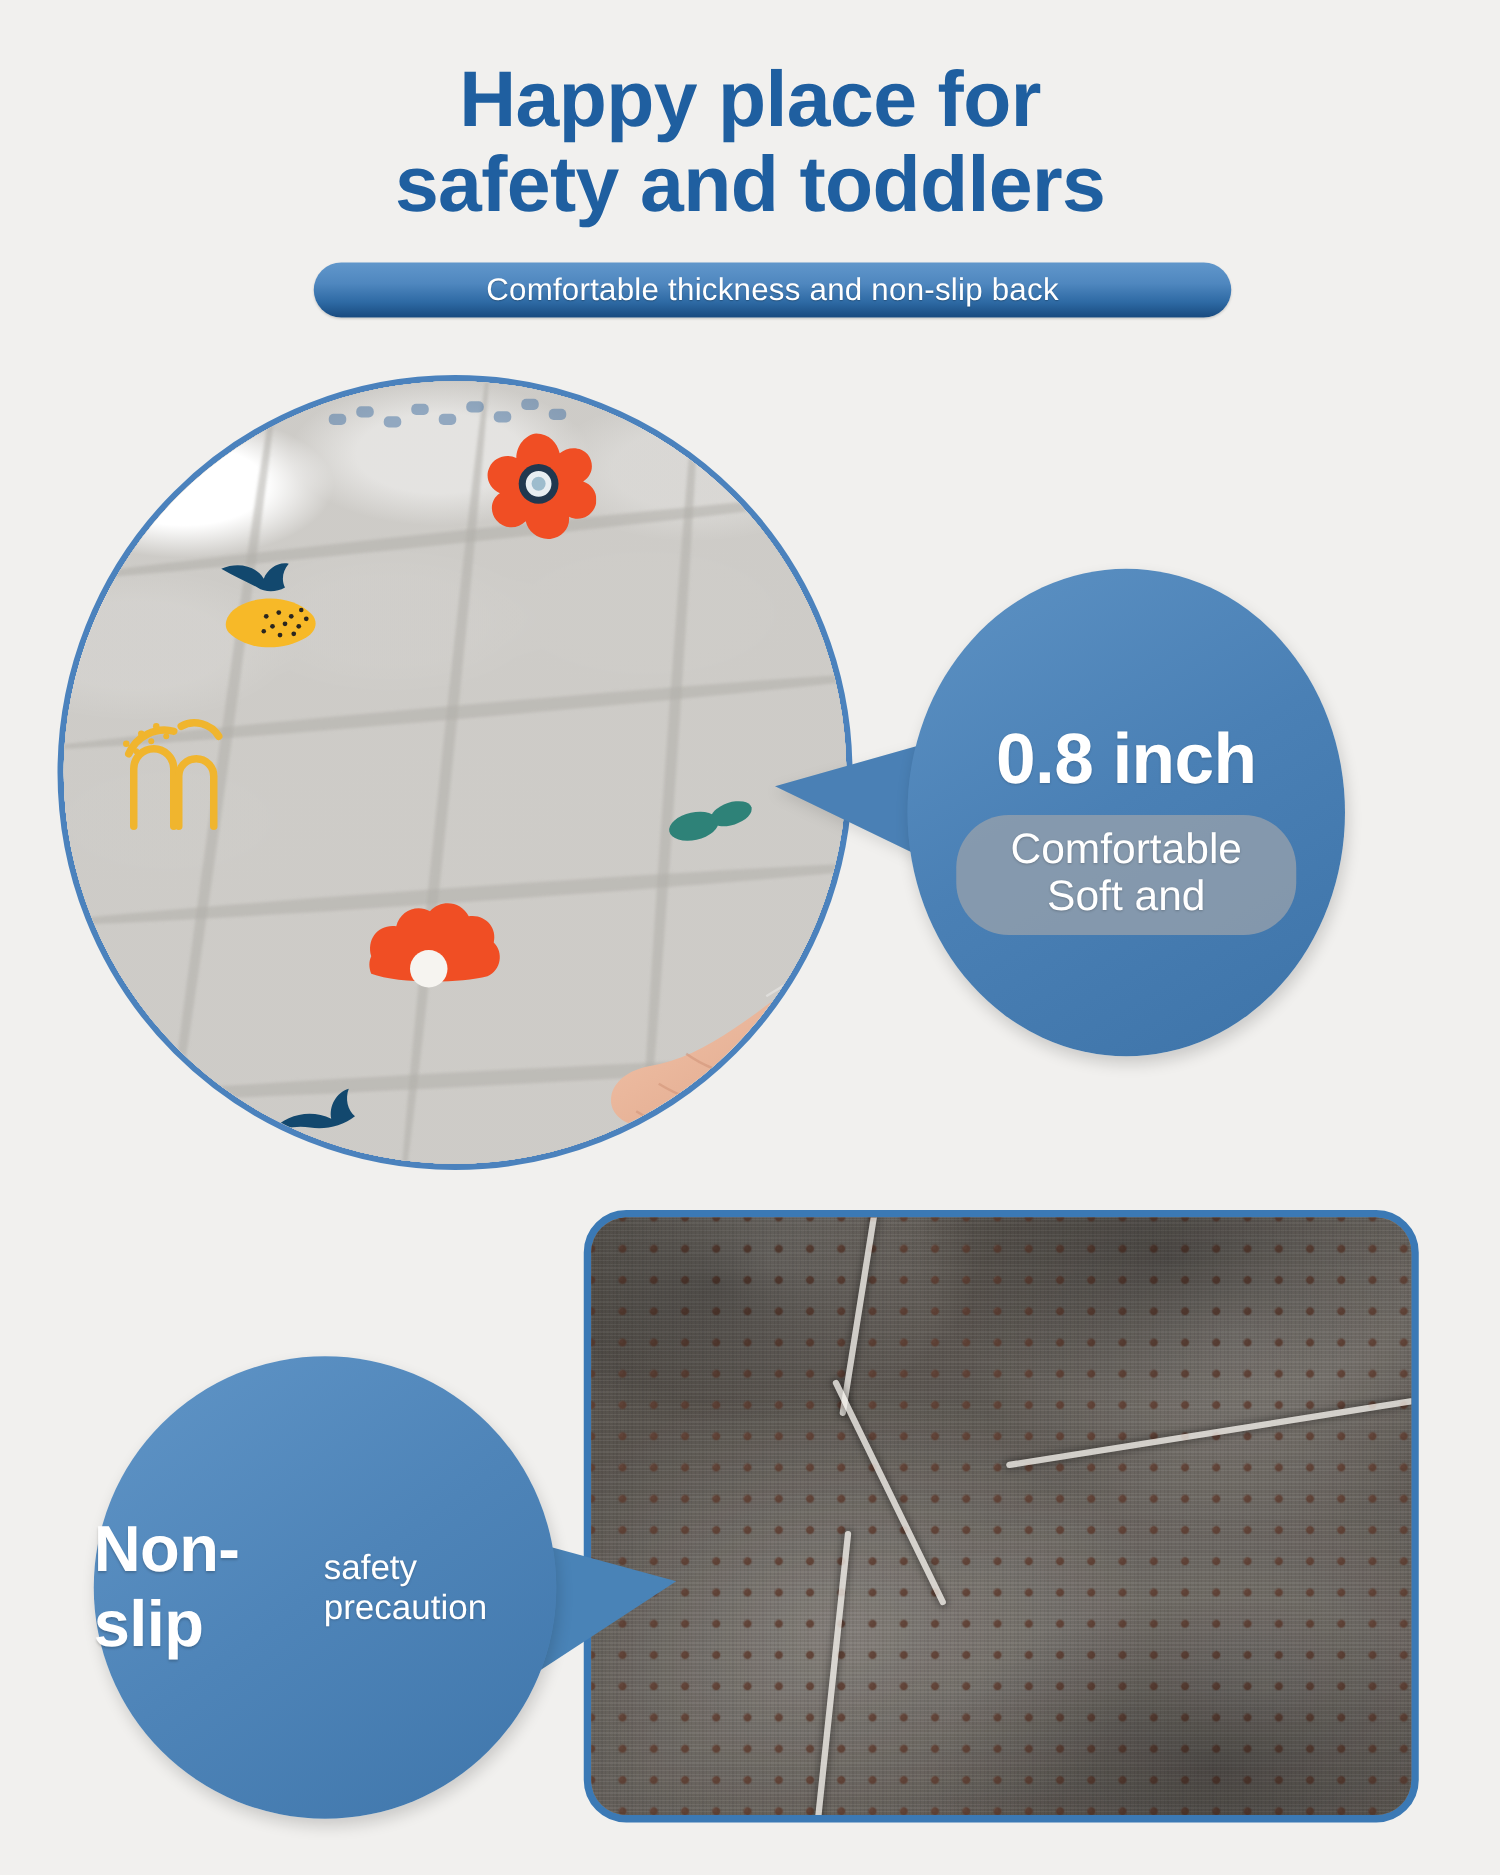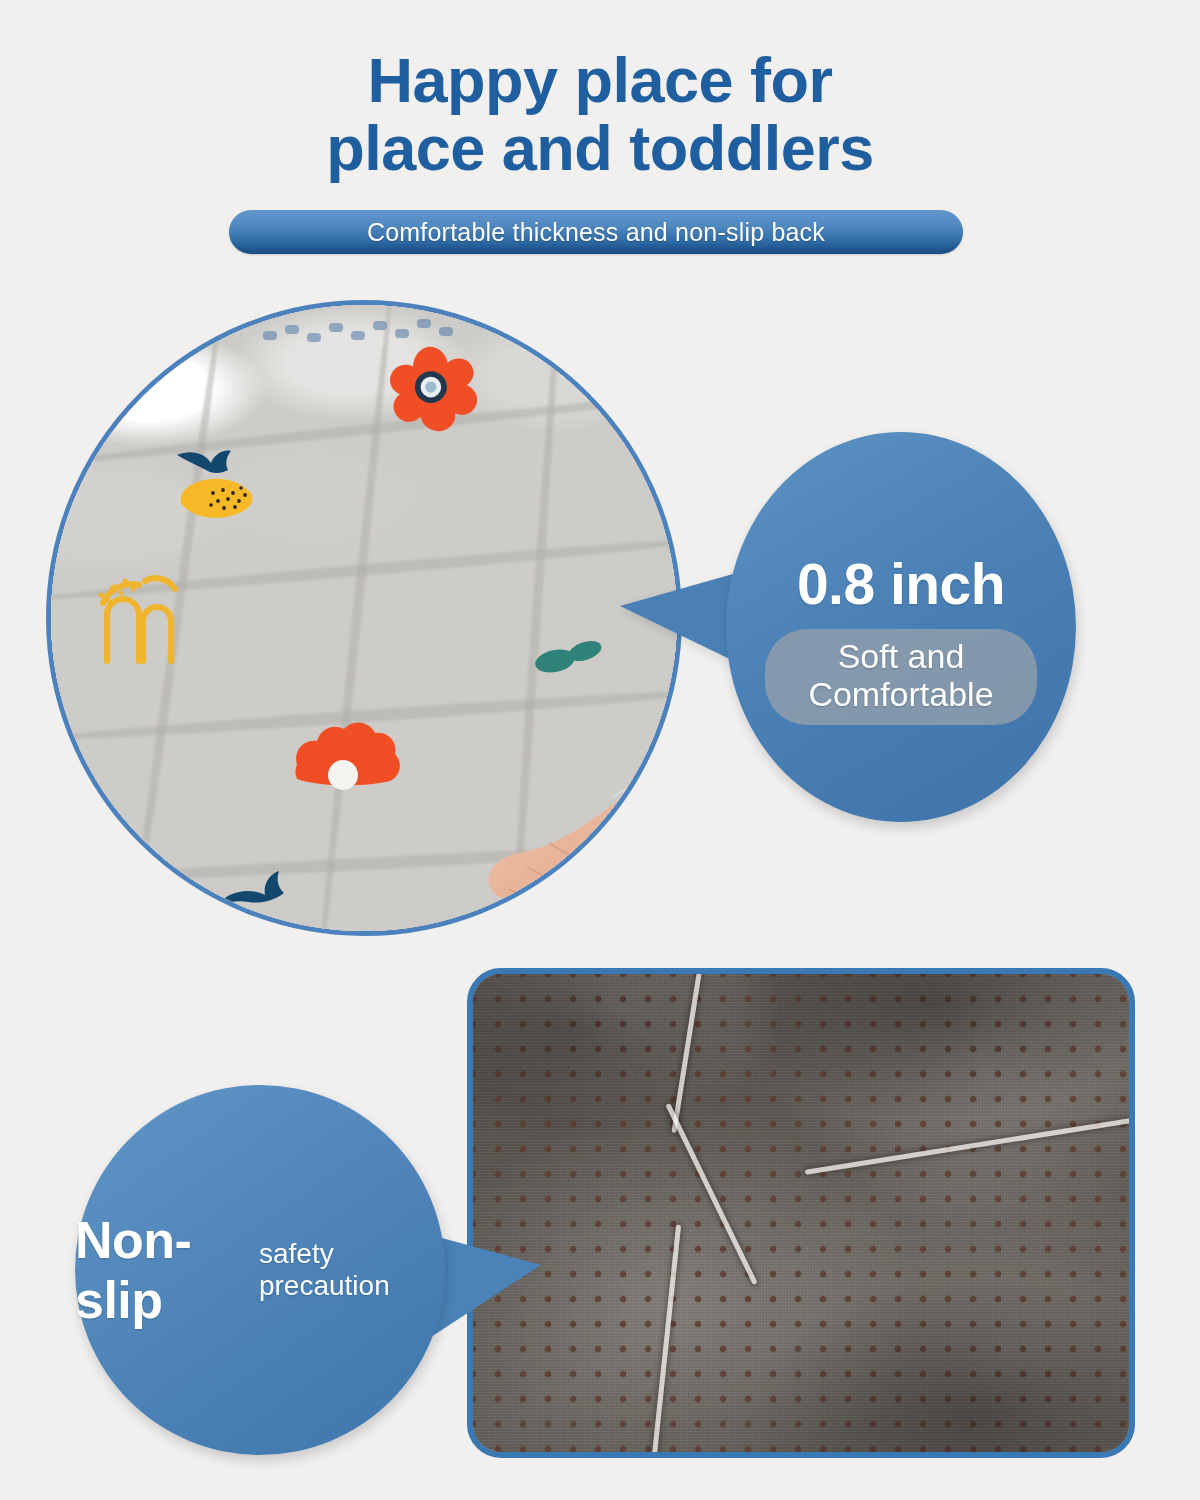--- a/index.html
+++ b/index.html
@@ -32,21 +32,21 @@
     color: #1f5fa0;
     font-weight: bold;
     font-size: 63px;
     line-height: 1.08;
     letter-spacing: -0.5px;
   }
   .headline .l2 { display: block; }
 
   .subtitle-banner {
     position: absolute;
-    left: 229px;
+    left: 251px;
     top: 210px;
     width: 734px;
     height: 44px;
     border-radius: 22px;
     background: linear-gradient(180deg, #6197cb 0%, #4f87bf 38%, #2e6aa4 72%, #184a7f 100%);
     box-shadow: 0 1px 2px rgba(0,0,0,0.18);
     display: flex;
     align-items: center;
     justify-content: center;
   }
@@ -113,21 +113,21 @@
     top: 392px;
     width: 420px;
     height: 300px;
     z-index: 4;
   }
 
   
   .bubble-inch {
     position: absolute;
     left: 726px;
-    top: 432px;
+    top: 455px;
     width: 350px;
     height: 390px;
     z-index: 3;
   }
   .bubble-inch .ball {
     position: absolute;
     inset: 0;
     border-radius: 50%;
     background: linear-gradient(150deg, #5d92c4 0%, #4a80b5 48%, #3d73a8 100%);
     box-shadow: 2px 6px 12px rgba(0,0,0,0.16);
@@ -275,21 +275,21 @@
     text-shadow: 0 1px 2px rgba(0,0,0,0.20);
   }
 </style>
 </head>
 <body>
 
 <div class="stage">
 
   <div class="headline">
     <span>Happy place for</span>
-    <span class="l2">place and toddlers</span>
+    <span class="l2">safety and toddlers</span>
   </div>
 
   <div class="subtitle-banner">
     <span class="txt">Comfortable thickness and non-slip back</span>
   </div>
 
   <div class="photo-circle">
     <div class="mattress-top"></div>
 
     <div class="seam" style="left:-20px; top:118px; width:700px; height:10px; transform:rotate(-6deg);"></div>
@@ -395,22 +395,22 @@
       </g>
     </svg>
   </div>
 
   <div class="bubble-inch">
     <div class="tail"></div>
     <div class="ball"></div>
     <div class="content">
       <div class="big">0.8 inch</div>
       <div class="pill-gray">
+        <span class="ln">Comfortable</span>
         <span class="ln">Soft and</span>
-        <span class="ln">Comfortable</span>
       </div>
     </div>
   </div>
 
   <div class="photo-rect">
     <div class="grip-fabric"></div>
     <div class="weave"></div>
     <div class="dots"></div>
 
     <div class="puff-shadow" style="left:-80px; top:-60px; width:360px; height:230px;"></div>

